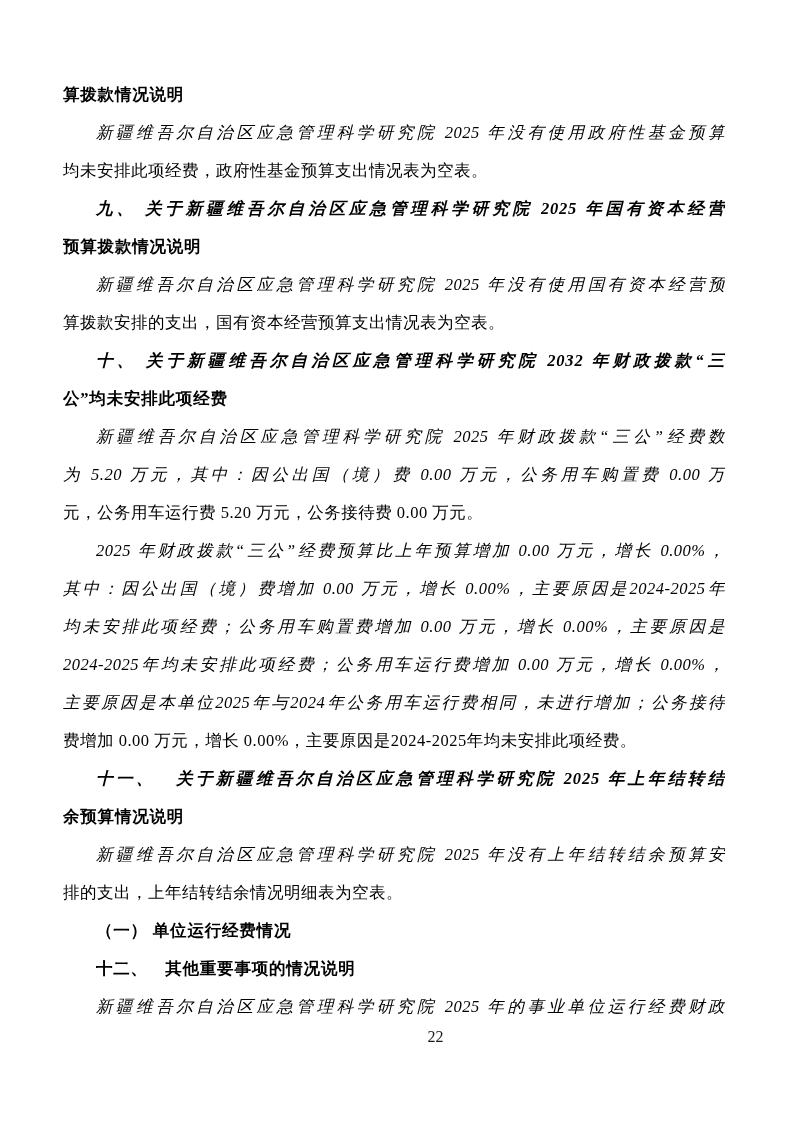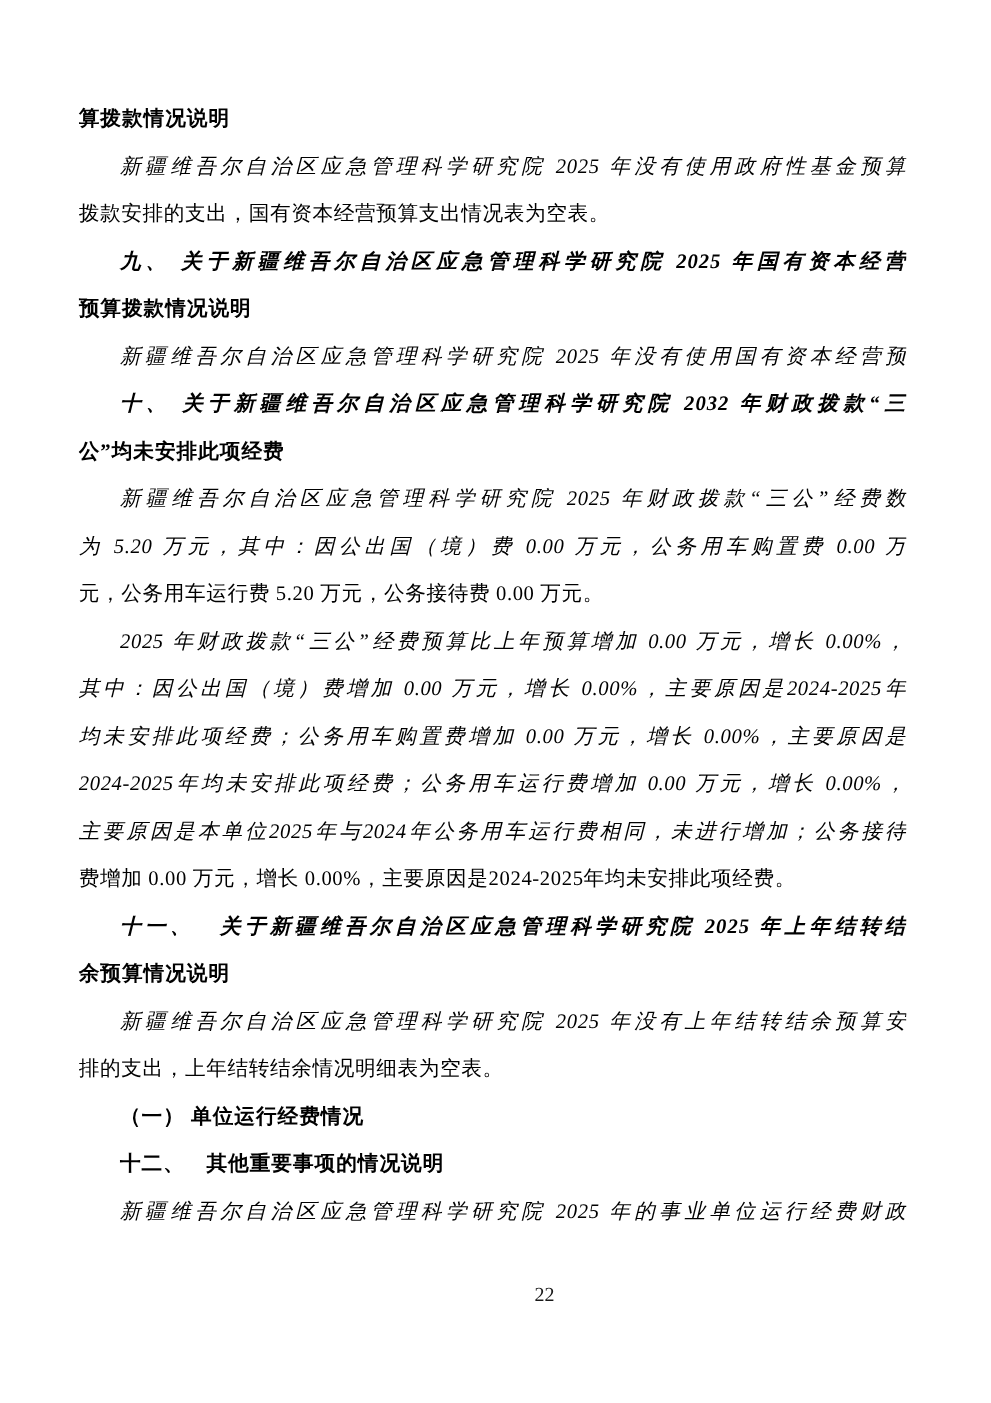--- a/index.html
+++ b/index.html
@@ -55,24 +55,25 @@
     margin-left: 43px;
   }
 </style>
 </head>
 <body>
 
 <div class="page">
   <div class="content">
       <div class="line bold">算拨款情况说明</div>
       <div class="line indent justify">新疆维吾尔自治区应急管理科学研究院 2025 年没有使用政府性基金预算</div>
-      <div class="line">拨款安排的支出，国有资本经营预算支出情况表为空表。</div>
+      <div class="line">均未安排此项经费，政府性基金预算支出情况表为空表。</div>
       <div class="line bold indent justify">九、 关于新疆维吾尔自治区应急管理科学研究院 2025 年国有资本经营</div>
       <div class="line bold">预算拨款情况说明</div>
       <div class="line indent justify">新疆维吾尔自治区应急管理科学研究院 2025 年没有使用国有资本经营预</div>
+      <div class="line">算拨款安排的支出，国有资本经营预算支出情况表为空表。</div>
       <div class="line bold indent justify">十、 关于新疆维吾尔自治区应急管理科学研究院 2032 年财政拨款“三</div>
       <div class="line bold">公”均未安排此项经费</div>
       <div class="line indent justify">新疆维吾尔自治区应急管理科学研究院 2025 年财政拨款“三公”经费数</div>
       <div class="line justify">为 5.20 万元，其中：因公出国（境）费 0.00 万元，公务用车购置费 0.00 万</div>
       <div class="line">元，公务用车运行费 5.20 万元，公务接待费 0.00 万元。</div>
       <div class="line indent justify">2025 年财政拨款“三公”经费预算比上年预算增加 0.00 万元，增长 0.00%，</div>
       <div class="line justify">其中：因公出国（境）费增加 0.00 万元，增长 0.00%，主要原因是2024-2025年</div>
       <div class="line justify">均未安排此项经费；公务用车购置费增加 0.00 万元，增长 0.00%，主要原因是</div>
       <div class="line justify">2024-2025年均未安排此项经费；公务用车运行费增加 0.00 万元，增长 0.00%，</div>
       <div class="line justify">主要原因是本单位2025年与2024年公务用车运行费相同，未进行增加；公务接待</div>

